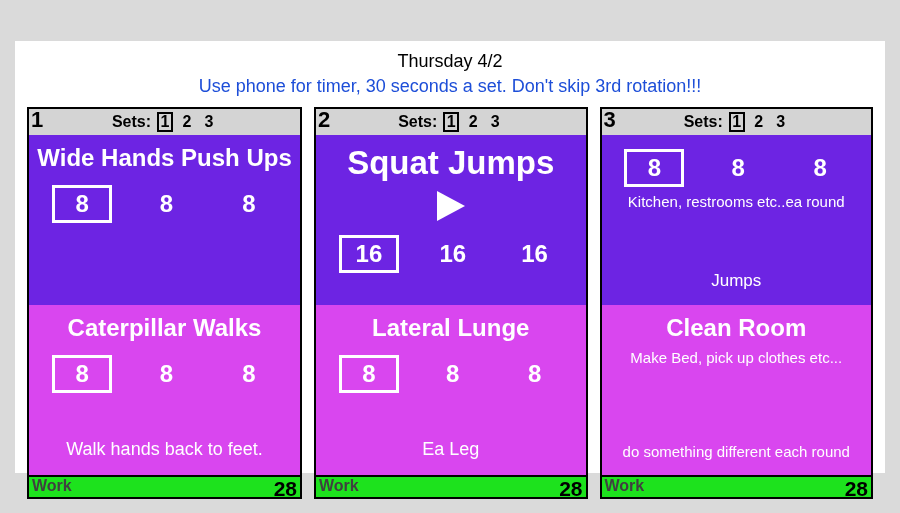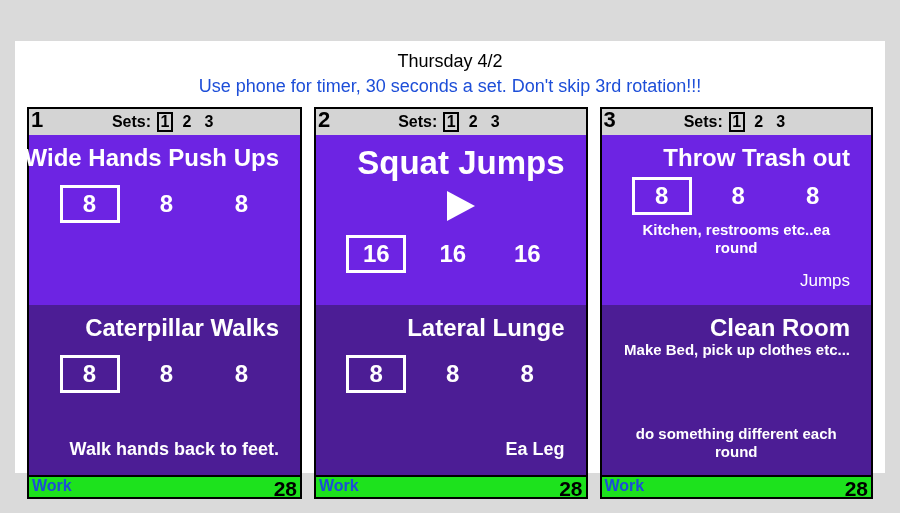--- a/index.html
+++ b/index.html
@@ -78,29 +78,29 @@
     text-align: center;
     cursor: pointer;
   }
   .set-num.active {
     border: 2px solid #000;
     height: 20px;
     line-height: 16px;
   }
   .panel {
     height: 170px;
-    padding: 8px 21px;
+    padding: 8px 10px;
     display: flex;
     flex-direction: column;
-    align-items: flex-end;
+    align-items: center;
     color: #fff;
     font-family: "Segoe UI", "Helvetica Neue", Arial, sans-serif;
   }
   .panel.purple { background: #6d24e3; }
-  .panel.black  { background: #4c1d95; }
+  .panel.black  { background: #d946ef; }
   .panel-title {
     font-size: 24px;
     font-weight: 700;
     line-height: 1.1;
     text-align: center;
     margin-top: 2px;
     white-space: nowrap;
     display: flex;
     align-items: center;
     gap: 10px;
@@ -117,21 +117,21 @@
     font-weight: 700;
   }
   .reps-row .rep { width: 56px; text-align: center; }
   .reps-row .rep.boxed {
     border: 3px solid #fff;
     padding: 2px 8px;
     width: 60px;
   }
   .panel .note {
     font-size: 18px;
-    font-weight: 700;
+    font-weight: 400;
     text-align: center;
     margin-top: auto;
     margin-bottom: 6px;
     line-height: 1.2;
   }
   .panel .note.small { font-size: 15px; }
   .panel .note2 {
     font-size: 17px;
     font-weight: 300;
     text-align: center;
@@ -144,21 +144,21 @@
     border-top: 2px solid #000;
     position: relative;
     font-family: "Arial Narrow", Arial, sans-serif;
   }
   .timer-bar .label {
     position: absolute;
     left: 3px;
     top: 0;
     font-size: 16px;
     font-weight: 700;
-    color: #1d4ed8;
+    color: #404040;
   }
   .timer-bar .val {
     position: absolute;
     right: 3px;
     top: 0;
     font-size: 21px;
     font-weight: 700;
     color: #000;
   }
 </style>
@@ -248,34 +248,31 @@
         <div class="card-head">
           <div class="card-num">3</div>
           <span class="sets-label">Sets:</span>
           <div class="sets-group">
             <span class="set-num active">1</span>
             <span class="set-num">2</span>
             <span class="set-num">3</span>
           </div>
         </div>
         <div class="panel purple">
-          <div class="panel-title">
-            <span>Throw Trash out</span>
-          </div>
           <div class="reps-row" style="margin-top: 6px;">
             <div class="rep boxed">8</div>
             <div class="rep">8</div>
             <div class="rep">8</div>
           </div>
           <div class="note small" style="margin-top: 6px; margin-bottom: 0px;">Kitchen, restrooms etc..ea round</div>
           <div class="note2" style="margin-top: auto; margin-bottom: 6px;">Jumps</div>
         </div>
         <div class="panel black">
           <div class="panel-title">Clean Room</div>
-          <div class="note small" style="margin-top: 0; margin-bottom: 0px;">Make Bed, pick up clothes etc...</div>
+          <div class="note small" style="margin-top: 8px; margin-bottom: 0px;">Make Bed, pick up clothes etc...</div>
           <div class="note small" style="margin-top: auto; margin-bottom: 6px;">do something different each round</div>
         </div>
         <div class="timer-bar">
           <span class="label">Work</span>
           <span class="val">28</span>
         </div>
       </div>
     </div>
 </div>
 

